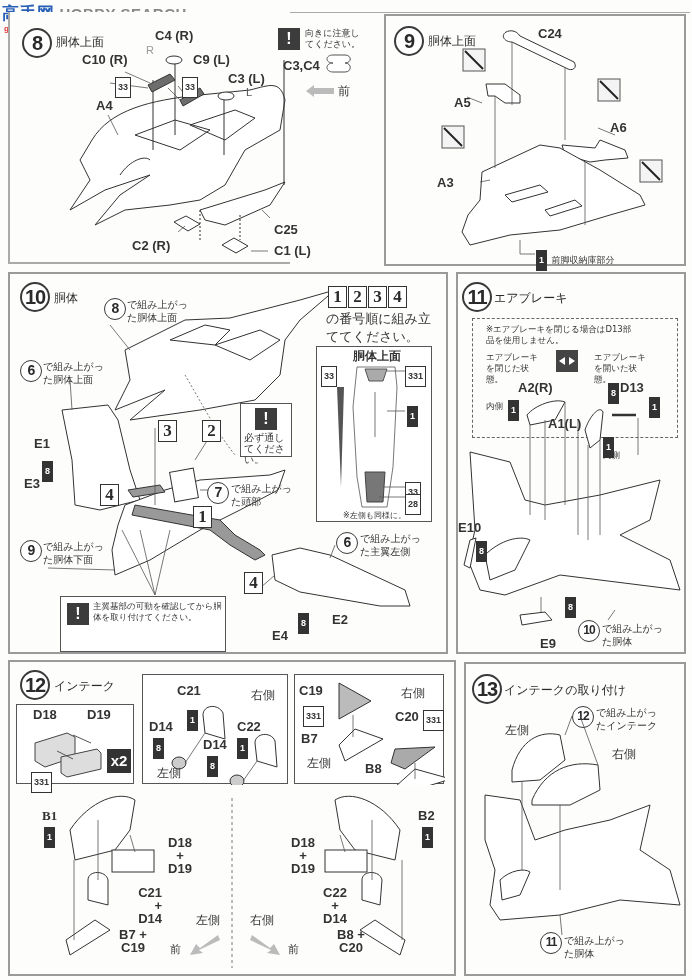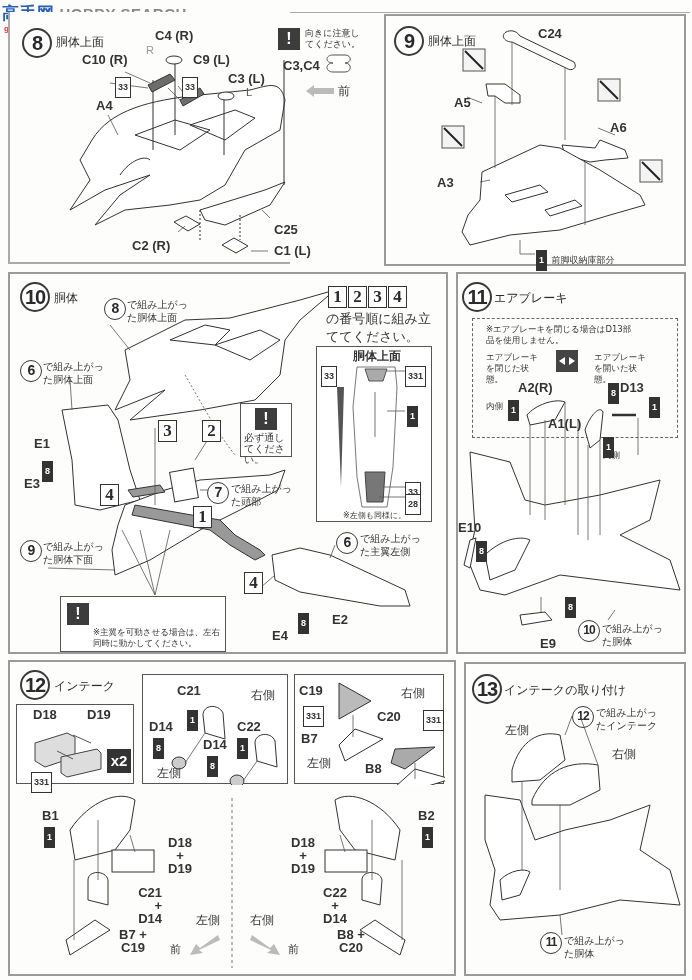--- a/index.html
+++ b/index.html
@@ -260,21 +260,21 @@
   <div class="abs" style="left:4px;top:18px;"><span class="badge outline">33</span></div>
   <div class="abs" style="left:88px;top:18px;"><span class="badge outline">331</span></div>
   <div class="abs" style="left:90px;top:58px;"><span class="badge">1</span></div>
   <div class="abs" style="left:88px;top:134px;"><span class="badge outline">33</span></div>
   <div class="abs" style="left:88px;top:146px;"><span class="badge outline">28</span></div>
   <div class="jp" style="left:26px;top:162px;font-size:8px;">※左側も同様に。</div>
 </div>
 
 <div class="box" style="left:60px;top:596px;width:166px;height:56px;">
   <div class="warn-icon" style="left:6px;top:6px;position:absolute;">!</div>
-  <div class="jp" style="left:32px;top:30px;width:130px;white-space:normal;font-size:8.5px;line-height:11px;">※主翼を可動させる場合は、左右同時に動かしてください。</div>
+  <div class="jp" style="left:32px;top:4px;width:130px;white-space:normal;font-size:8.5px;line-height:11px;">主翼基部の可動を確認してから胴体を取り付けてください。</div>
 </div>
 
 <div class="panel" style="left:456px;top:272px;width:230px;height:382px;"></div>
 <div class="step-num" style="left:462px;top:282px;">11</div>
 <div class="step-title" style="left:494px;top:290px;">エアブレーキ</div>
 
 <div class="dashed" style="left:472px;top:318px;width:206px;height:120px;"></div>
 <div class="jp" style="left:486px;top:324px;width:150px;white-space:normal;font-size:8.5px;line-height:11px;">※エアブレーキを閉じる場合はD13部品を使用しません。</div>
 <div class="jp" style="left:486px;top:352px;width:54px;white-space:normal;font-size:8.5px;line-height:11px;">エアブレーキを閉じた状態。</div>
 <div class="abs" style="left:556px;top:350px;width:22px;height:22px;background:#444;">
@@ -369,21 +369,21 @@
     <polygon points="44,8 76,26 44,44" fill="#bbb" stroke="#333"></polygon>
     <polygon points="44,70 60,54 88,64 50,86" fill="#fff" stroke="#333"></polygon>
     <polygon points="100,74 140,72 110,94 96,88" fill="#aaa" stroke="#333"></polygon>
     <polygon points="100,112 120,94 156,104 110,118" fill="#fff" stroke="#333"></polygon>
     <line x1="58" y1="40" x2="58" y2="62" stroke="#555" stroke-width="0.8"></line>
     <line x1="120" y1="88" x2="120" y2="104" stroke="#555" stroke-width="0.8"></line>
   </svg>
   <div class="lbl" style="left:4px;top:8px;">C19</div>
   <div class="abs" style="left:8px;top:30px;"><span class="badge outline">331</span></div>
   <div class="lbl" style="left:6px;top:56px;">B7</div>
-  <div class="lbl" style="left:82px;top:34px;">C20</div>
+  <div class="lbl" style="left:100px;top:34px;">C20</div>
   <div class="abs" style="left:128px;top:34px;"><span class="badge outline">331</span></div>
   <div class="lbl" style="left:70px;top:86px;">B8</div>
   <div class="jp" style="left:106px;top:12px;font-size:12px;">右側</div>
   <div class="jp" style="left:12px;top:82px;font-size:12px;">左側</div>
 </div>
 
 <svg class="art" width="692" height="980">
   <g fill="#fff" stroke="#333" stroke-width="1">
 
     <path d="M70,830 C90,800 120,790 135,800 L130,830 L115,850 L75,860 Z"></path>
@@ -405,21 +405,21 @@
     <line x1="340" y1="835" x2="345" y2="852"></line>
     <line x1="232" y1="798" x2="232" y2="968" stroke-dasharray="3,3"></line>
   </g>
 
   <g fill="#bbb">
     <polygon points="218,935 200,948 196,944 190,955 203,953 199,950 220,940"></polygon>
     <polygon points="252,935 270,948 274,944 280,955 267,953 271,950 250,940"></polygon>
   </g>
 </svg>
 
-<div class="lbl" style="left:42px;top:808px;">B1</div>
+<div class="lbl" style="left:42px;top:808px;font-family:Liberation Serif, serif;">B1</div>
 <div class="abs" style="left:44px;top:826px;"><span class="badge">1</span></div>
 <div class="lbl" style="left:165px;top:836px;width:30px;white-space:normal;text-align:center;line-height:13px;">D18 + D19</div>
 <div class="lbl" style="left:132px;top:886px;width:30px;white-space:normal;text-align:right;line-height:13px;">C21 + D14</div>
 <div class="lbl" style="left:118px;top:928px;width:30px;white-space:normal;text-align:center;line-height:13px;">B7 + C19</div>
 <div class="jp" style="left:196px;top:914px;font-size:12px;">左側</div>
 <div class="jp" style="left:170px;top:943px;font-size:11px;">前</div>
 
 <div class="lbl" style="left:418px;top:808px;">B2</div>
 <div class="abs" style="left:422px;top:826px;"><span class="badge">1</span></div>
 <div class="lbl" style="left:288px;top:836px;width:30px;white-space:normal;text-align:center;line-height:13px;">D18 + D19</div>

